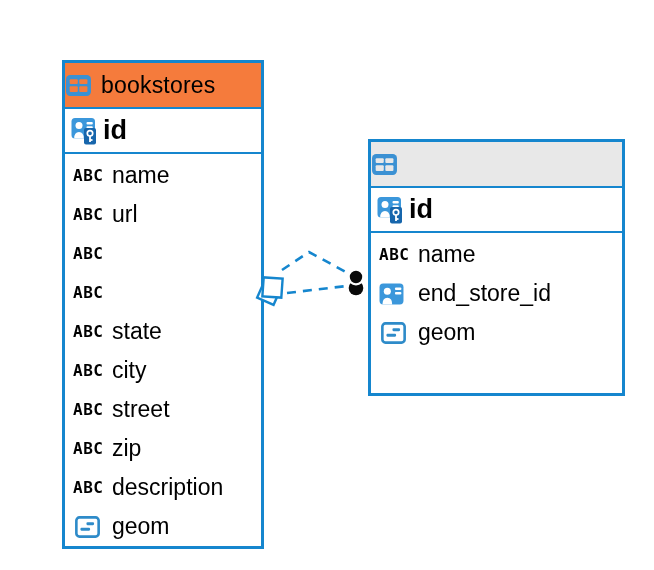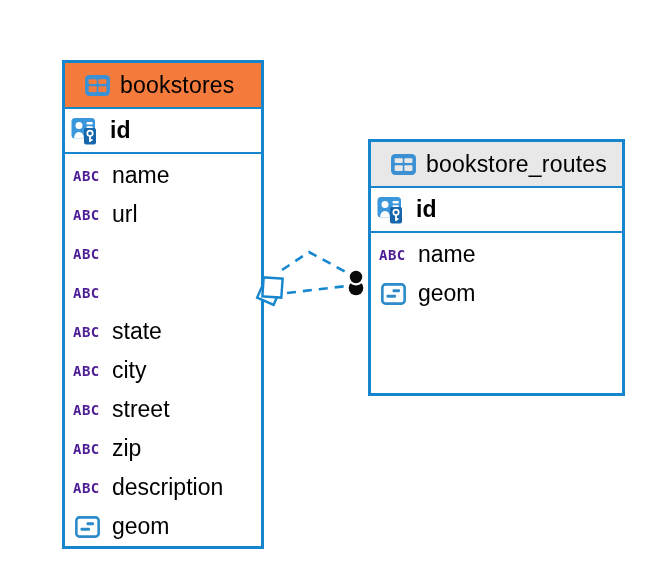--- a/index.html
+++ b/index.html
@@ -23,38 +23,37 @@
   }
   .t-bookstores { left: 62px; top: 60px;  width: 202px; height: 489px; }
   .t-routes     { left: 368px; top: 139px; width: 257px; height: 257px; }
 
   .thead {
     height: 46px;
     flex: 0 0 46px;
     display: flex;
     align-items: center;
     gap: 9px;
-    padding-left: 19px;
+    padding-left: 0;
     border-bottom: 2px solid #1586CE;
     font-size: 23px;
     letter-spacing: 0.2px;
     white-space: nowrap;
   }
   .t-bookstores .thead { background: #F57B3C; }
   .t-routes     .thead { background: #E8E8E8; }
 
   .pk-row {
     height: 45px;
     flex: 0 0 45px;
     display: flex;
     align-items: center;
-    gap: 7px;
     padding-left: 6px;
     border-bottom: 2px solid #1586CE;
-    font-size: 23px;
+    font-size: 27px;
     font-weight: bold;
     background: #fff;
   }
 
   .col-list { flex: 1 1 auto; padding: 2px 0 2px 0; }
   .col-row {
     height: 39px;
     display: flex;
     align-items: center;
     gap: 7px;
@@ -65,23 +64,23 @@
   .icon-cell {
     width: 32px;
     flex: 0 0 32px;
     display: flex;
     align-items: center;
     justify-content: flex-start;
   }
   .abc-glyph {
     font-family: "DejaVu Sans Mono", monospace;
     font-weight: bold;
-    font-size: 14px;
+    font-size: 16px;
     letter-spacing: 0.5px;
-    color: #4c1d95;
+    color: #000000;
     line-height: 1;
   }
   .connector-layer {
     position: absolute;
     left: 0; top: 0;
     width: 654px;
     height: 570px;
     z-index: 5;
     pointer-events: none;
   }
@@ -188,21 +187,20 @@
 
   <div class="erd-table t-routes">
     <div class="thead">
       <svg width="27" height="23" viewBox="0 0 26 22">
         <rect x="1" y="1" width="24" height="20" rx="4" fill="#3B91D3"></rect>
         <rect x="4.5" y="5" width="7.8" height="4.6" rx="1" fill="#E8E8E8"></rect>
         <rect x="13.8" y="5" width="7.8" height="4.6" rx="1" fill="#E8E8E8"></rect>
         <rect x="4.5" y="11.8" width="7.8" height="5.4" rx="1" fill="#E8E8E8"></rect>
         <rect x="13.8" y="11.8" width="7.8" height="5.4" rx="1" fill="#E8E8E8"></rect>
       </svg>
-      <span>bookstore_routes</span>
     </div>
 
     <div class="pk-row">
       <span class="icon-cell">
         <svg width="28" height="29" viewBox="0 0 28 29">
           <rect x="0.5" y="2" width="23.5" height="20.5" rx="3.5" fill="#3B97DB"></rect>
           <circle cx="8" cy="9.5" r="3.5" fill="#fff"></circle>
           <path d="M3.2 22.5 q0 -6.5 4.8 -6.5 q4.8 0 4.8 6.5 z" fill="#fff"></path>
           <rect x="15.5" y="6" width="6.3" height="2.4" rx="1" fill="#fff"></rect>
           <rect x="15.5" y="10.2" width="6.3" height="2.4" rx="1" fill="#fff"></rect>
@@ -217,20 +215,32 @@
 
     <div class="col-list">
       <div class="col-row">
         <span class="icon-cell">
             <span class="abc-glyph">ABC</span>
           </span>
         <span>name</span>
       </div>
       <div class="col-row">
         <span class="icon-cell">
+          <svg width="25" height="22" viewBox="0 0 24 21">
+            <rect x="0.5" y="0.5" width="23" height="20" rx="3.5" fill="#3B97DB"></rect>
+            <circle cx="8" cy="7.8" r="3.4" fill="#fff"></circle>
+            <path d="M3.3 20.5 q0 -6.3 4.7 -6.3 q4.7 0 4.7 6.3 z" fill="#fff"></path>
+            <rect x="15.3" y="4.3" width="6.2" height="2.4" rx="1" fill="#fff"></rect>
+            <rect x="15.3" y="8.6" width="6.2" height="2.4" rx="1" fill="#fff"></rect>
+          </svg>
+        </span>
+        <span>end_store_id</span>
+      </div>
+      <div class="col-row">
+        <span class="icon-cell">
           <svg width="25" height="22" viewBox="0 0 24 21" style="margin-left:2px">
             <rect x="1.3" y="1.3" width="21.4" height="18.4" rx="3" fill="#fff" stroke="#2E8BC9" stroke-width="2.5"></rect>
             <rect x="11" y="6" width="7.3" height="2.7" rx="1" fill="#2E8BC9"></rect>
             <rect x="5.2" y="11.3" width="9.3" height="2.7" rx="1" fill="#2E8BC9"></rect>
           </svg>
         </span>
         <span>geom</span>
       </div>
     </div>
   </div>

